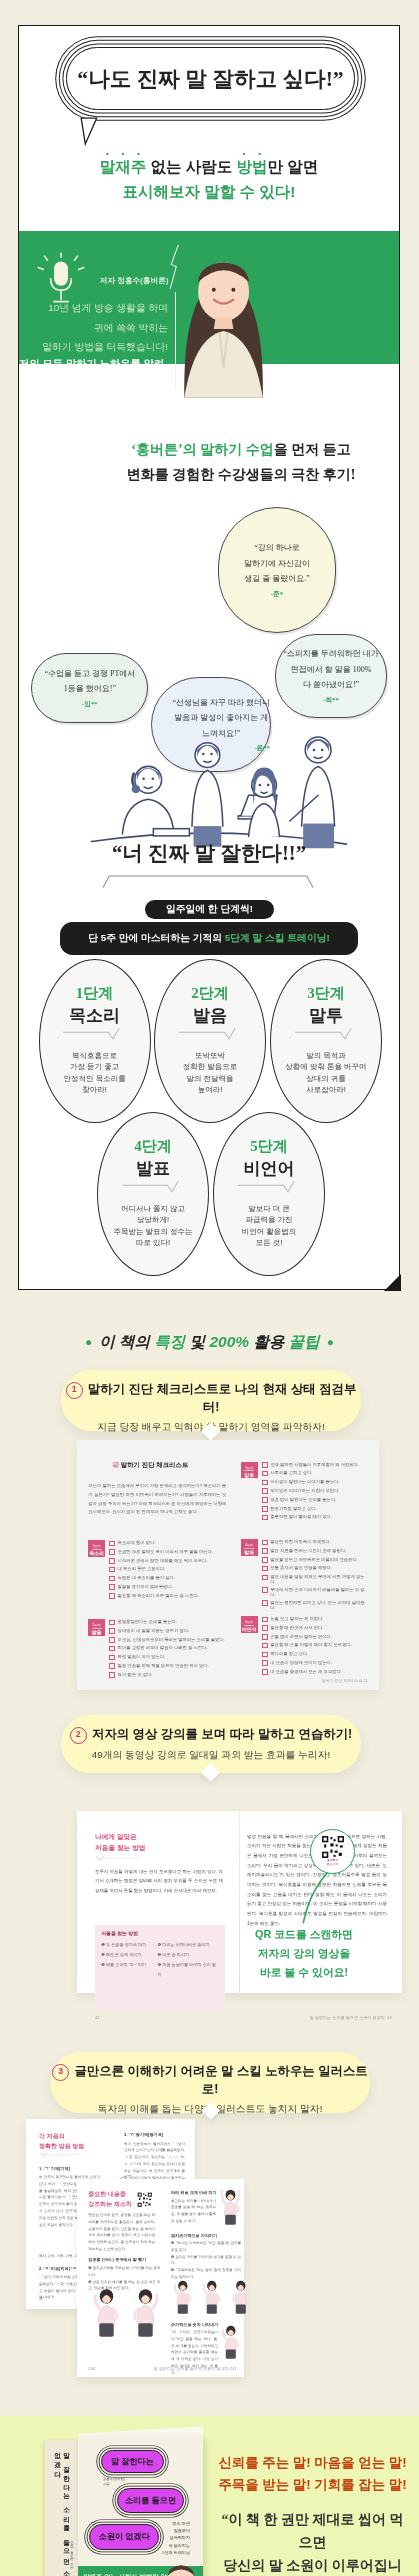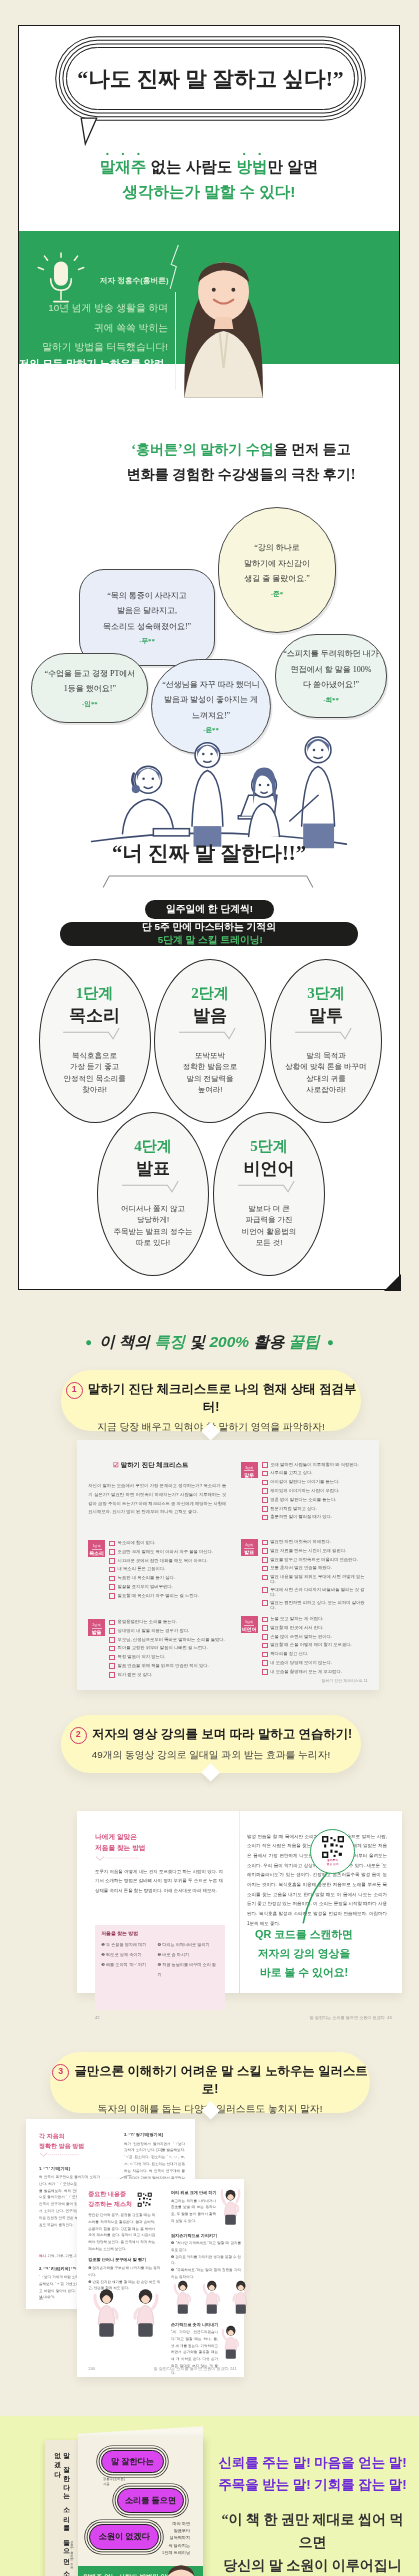--- a/index.html
+++ b/index.html
@@ -26,26 +26,26 @@
   .band-divider{left:156px;top:61px;width:1px;height:98px;background:#eaf5ea;}
   
   .rv-head{left:0;top:412px;width:100%;font-size:14px;font-weight:bold;color:#232323;line-height:1.75;padding-left:32px;}
   .bub{border:0.8px solid #4a4a4a;box-shadow:1.5px 2.1px 0 rgba(60,60,60,.12);border-radius:25px;
        display:flex;flex-direction:column;align-items:center;justify-content:center;
        font-size:8px;color:#333;line-height:1.95;text-align:center;}
   .bub .nm{color:#2fa45c;font-weight:bold;font-size:6.7px;}
   .b1{left:60px;top:543px;width:134px;height:95px;background:#e8edf8;}
   .b2{left:199px;top:481px;width:116px;height:124px;background:#f8f6dc;border-radius:62px;}
   .b3{left:12.4px;top:627px;width:115px;height:68px;background:#e9f3ec;border-radius:36px;}
-  .b4{left:132px;top:633px;width:118px;height:93px;background:#e9f0fa;border-radius:52px;}
+  .b4{left:132px;top:651px;width:118px;height:93px;background:#e9f0fa;border-radius:52px;align-items:flex-end;}
   .b5{left:256px;top:608px;width:110px;height:82px;background:#ebf4ee;border-radius:41px;}
   .praise-quote{left:0;top:813px;width:100%;font-size:20.6px;font-weight:bold;color:#242424;}
   .pill{background:#1d1d1b;color:#fff;border-radius:12.4px;font-weight:bold;font-size:9.8px;display:flex;align-items:center;justify-content:center;}
   .pill1{left:126px;top:874px;width:129px;height:18.5px;}
-  .pill2{left:41px;top:896px;width:298px;height:24px;flex-direction:column;}
+  .pill2{left:41px;top:896px;width:298px;height:33px;}
   .pill .g{color:#4bbf6b;margin-left:2.6px;}
   
   .ell{width:110px;height:162px;background:#f7f7f5;border:1.3px solid #2b2b2b;border-radius:50%;text-align:center;}
   .ell .st{margin-top:24px;font-size:15px;font-weight:bold;color:#2fa45c;}
   .ell .tt{font-size:17px;font-weight:bold;color:#242424;margin-top:1px;}
   .ell .ds{margin-top:7.2px;font-size:7.5px;color:#3a3a3a;line-height:1.55;}
   .e1{left:19.6px;top:933px;} .e2{left:135px;top:933px;} .e3{left:251px;top:933px;}
   .e4{left:78px;top:1086px;} .e5{left:194px;top:1086px;}
   
   .tips-head{left:0;top:1332px;width:100%;font-size:15.5px;font-weight:bold;color:#232323;font-style:italic;}
@@ -108,21 +108,21 @@
     box-shadow:0 0 0 1.5px #f4f0e3,0 0 0 2.3px #222,0 0 0 3.9px #f4f0e3,0 0 0 4.6px #222;
     display:flex;align-items:center;justify-content:center;font-family:"Liberation Serif",serif;font-weight:bold;font-size:8.2px;color:#222;}
   .cb1{left:23px;top:14.4px;width:61px;height:20.6px;}
   .cb2{left:39px;top:52px;width:65px;height:23px;}
   .cb3{left:11.3px;top:88px;width:68px;height:24px;}
   .cauthor{left:25px;top:41px;font-size:3.3px;color:#555;line-height:1.6;}
   .cside{left:81px;top:84px;width:31px;text-align:right;font-family:"Liberation Serif",serif;font-size:4.1px;color:#333;line-height:1.8;}
   .cband{left:0px;top:130px;width:125px;height:71px;background:#2ba35a;overflow:visible;}
   .cband-t{left:5.2px;top:6.2px;font-size:6.4px;font-weight:bold;color:#f7fadf;line-height:1.45;}
   .cta{left:216px;top:36px;width:193px;text-align:center;}
-  .cta-g{font-size:13.4px;font-weight:bold;color:#6d28d9;line-height:1.65;}
+  .cta-g{font-size:13.4px;font-weight:bold;color:#c2410c;line-height:1.65;}
   .cta-q{font-size:14px;font-weight:bold;color:#333;line-height:1.65;margin-top:11.3px;}
 </style>
 </head>
 <body>
 
 <svg width="0" height="0" style="position:absolute">
   <defs>
     <g id="sym-portrait">
       <path d="M20,170 Q18,60 60,45 Q102,60 100,170 Z" fill="#4a372e"></path>
       <ellipse cx="60" cy="62" rx="26" ry="30" fill="#f8d8c2"></ellipse>
@@ -174,21 +174,21 @@
       <span>“나도 진짜 말 잘하고 싶다!”</span>
     </div>
     <svg class="abs" style="left:60px;top:91px" width="23" height="30" viewBox="0 0 44 58">
       <polygon points="4,2 34,2 12,52" fill="#fff" stroke="#222" stroke-width="2.5"></polygon>
     </svg>
 
     <div class="abs hero-sub ctr">
       <div>
         <span class="grn em-dot">말재주</span><span> 없는 사람도 </span><span class="grn em-dot">방법</span><span>만 알면</span>
       </div>
-      <div class="grn">생각하는가 말할 수 있다!</div>
+      <div class="grn">표시해보자 말할 수 있다!</div>
     </div>
 
     <div class="abs band">
       <svg class="abs" style="left:15.5px;top:20.6px" width="52" height="62" viewBox="0 0 100 120">
         <g stroke="#f6f3e0" stroke-width="3" fill="none" stroke-linecap="round">
           <rect x="38" y="20" width="24" height="44" rx="12" fill="#f6f3e0"></rect>
           <path d="M30,52 Q30,74 50,74 Q70,74 70,52"></path>
           <line x1="50" y1="74" x2="50" y2="92"></line>
             <line x1="36" y1="96" x2="64" y2="96"></line>
           <line x1="24" y1="16" x2="18" y2="8"></line>
@@ -212,26 +212,20 @@
       <svg class="abs" style="left:161px;top:0px" width="88" height="167" viewBox="0 0 120 230" preserveAspectRatio="xMidYMax meet">
         <use href="#sym-portrait" transform="scale(1.35) translate(-16,0)"></use>
       </svg>
     </div>
 
     <div class="abs rv-head ctr serif">
       <div><span class="grn">‘홍버튼’의 말하기 수업</span><span>을 먼저 듣고</span></div>
       <div>변화를 경험한 수강생들의 극찬 후기!</div>
     </div>
 
-    <div class="abs bub b1 serif">
-      <div class="pre">“목의 통증이 사라지고
-발음은 달라지고,
-목소리도 성숙해졌어요!”</div>
-      <div class="nm">-푸**</div>
-    </div>
     <div class="abs bub b2 serif">
       <div class="pre">“강의 하나로
 말하기에 자신감이
 생길 줄 몰랐어요.”</div>
       <div class="nm">-준*</div>
     </div>
     <div class="abs bub b3 serif">
       <div class="pre">“수업을 듣고 경쟁 PT에서
 1등을 했어요!”</div>
       <div class="nm">-임**</div>

